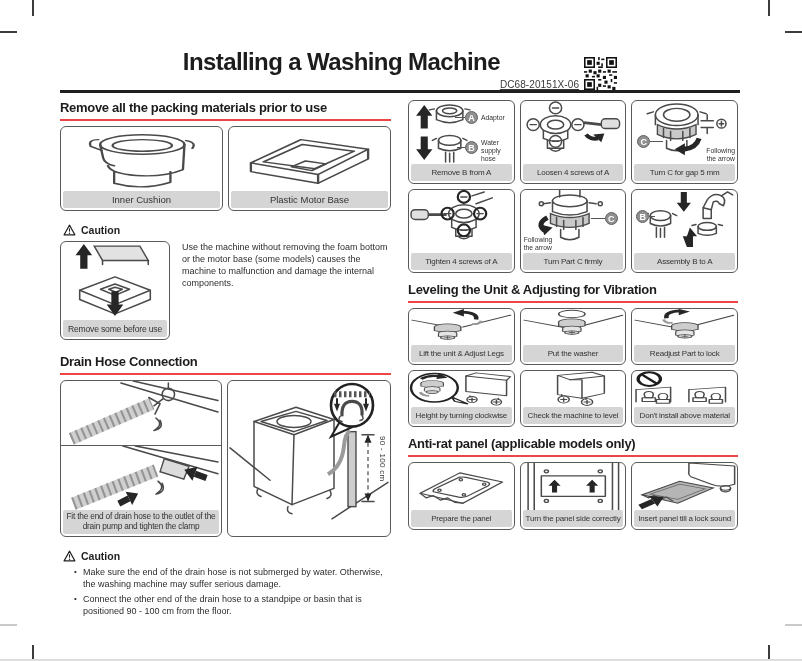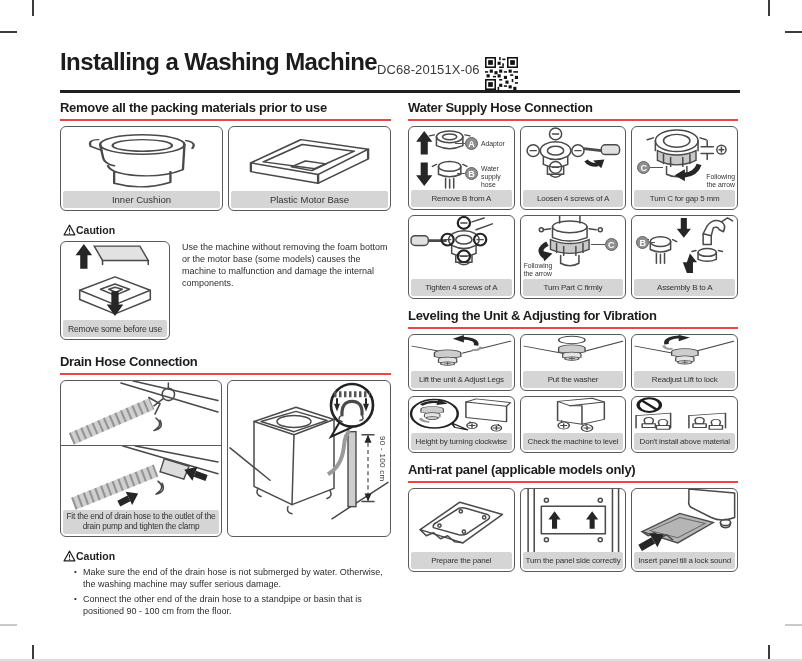--- a/index.html
+++ b/index.html
@@ -3,48 +3,48 @@
 <meta charset="utf-8">
 <style>
   html,body{margin:0;padding:0;background:#fff;}
   .page{position:relative;width:802px;height:661px;background:#fff;overflow:hidden;
         font-family:"Liberation Sans","DejaVu Sans",sans-serif;color:#2b2b2b;}
   
   .cm{position:absolute;background:#3c3c3c;}
   .cm.light{background:#c9c9c9;}
   .btm-line{position:absolute;left:0;top:659px;width:802px;height:1.5px;background:#dedede;}
   
-  .masthead{position:absolute;left:60px;top:52px;width:680px;height:38px;display:flex;align-items:flex-end;justify-content:flex-start;}
+  .masthead{position:absolute;left:60px;top:52px;width:680px;height:38px;display:flex;align-items:flex-end;justify-content:center;}
   .title{font-size:24px;font-weight:bold;color:#1c1c1c;letter-spacing:-0.6px;line-height:1;}
   .mast-right{display:flex;align-items:flex-end;gap:5px;}
-  .docnum{font-size:13px;color:#3a3a3a;margin-bottom:13px;letter-spacing:0.1px;}
+  .docnum{font-size:10px;color:#3a3a3a;margin-bottom:0;letter-spacing:0.1px;text-decoration:underline;}
   .qr{width:33px;height:33px;}
   .mast-rule{position:absolute;left:60px;top:90px;width:680px;height:2.5px;background:#1f1f1f;}
   
   .col-left{position:absolute;left:60px;top:100px;width:331px;}
   .col-right{position:absolute;left:408px;top:100px;width:330px;}
   h2.sec{font-size:13px;font-weight:bold;color:#1c1c1c;letter-spacing:-0.3px;margin:0 0 5px 0;padding-bottom:4px;border-bottom:2px solid #ef4444;}
   .mt{margin-top:9px;}
   .row{display:flex;gap:5px;margin-bottom:5px;}
   .row>.panel{flex:1;}
-  .h85{height:85px}.h84{height:84px}.h75{height:57px}.h80{height:84px}.h157{height:157px}
+  .h85{height:85px}.h84{height:84px}.h75{height:57px}.h80{height:68px}.h157{height:157px}
   
   .panel{border:1.3px solid #5a5a5a;border-radius:6px;background:#fff;display:flex;flex-direction:column;overflow:hidden;margin:0;}
   .art{flex:1;position:relative;overflow:hidden;}
   .art svg{position:absolute;inset:0;width:100%;height:100%;}
   .cap{margin:0 2px 2px 2px;border-radius:2px;background:#d5d5d5;color:#333;
        min-height:13px;display:flex;align-items:center;justify-content:center;
        font-size:8px;letter-spacing:-0.2px;white-space:nowrap;padding:2px 11px;text-align:center;}
   .cap.wrap{white-space:normal;line-height:1.2;font-size:8.3px;padding:2px 3px;}
   .cap.big{font-size:9.5px;letter-spacing:0;}
   
   .ln{fill:none;stroke:#4a4a4a;stroke-width:1.5;stroke-linecap:round;stroke-linejoin:round;}
   .bold{fill:#262626;stroke:none;}
   
-  .caut-head{display:flex;align-items:center;margin:0 0 5px 3px;font-size:10.5px;font-weight:bold;color:#1f1f1f;}
+  .caut-head{display:flex;align-items:center;gap:5px;margin:0 0 5px 3px;font-size:10.5px;font-weight:bold;color:#1f1f1f;}
   .caut-body{display:flex;gap:12px;align-items:flex-start;}
   .caut-fig{width:108px;height:97px;flex:none;}
   .caut-text{flex:1;font-size:9px;line-height:1.32;color:#2e2e2e;padding-top:1px;}
   ul.bullets{list-style:none;margin:2px 0 0 14px;padding:0;}
   ul.bullets li{position:relative;padding-left:9px;font-size:9px;line-height:1.32;color:#2e2e2e;margin-bottom:3px;}
   ul.bullets li::before{content:"•";position:absolute;left:0;top:0;font-size:8px;}
   
   .badge{position:absolute;width:13px;height:13px;border-radius:50%;background:#8f8f8f;border:1px solid #636363;
          color:#fff;font-size:9px;font-weight:bold;display:flex;align-items:center;justify-content:center;box-sizing:border-box;}
   .leader{position:absolute;height:1.2px;background:#555;}
@@ -267,21 +267,20 @@
           <li>Make sure the end of the drain hose is not submerged by water. Otherwise, the washing machine may suffer serious damage.</li>
           <li>Connect the other end of the drain hose to a standpipe or basin that is positioned 90 - 100 cm from the floor.</li>
         </ul>
       </div>
     </section>
   </div>
 
   <div class="col-right">
 
     <section>
-      <h2 class="sec">Water Supply Hose Connection</h2>
 
       <div class="row h84">
         <figure class="panel">
           <div class="art">
             <svg viewBox="0 0 103 64" preserveAspectRatio="none">
               <g transform="translate(7,4)">
                   <polygon class="bold" points="8,0 16,11 11.5,11 11.5,24 4.5,24 4.5,11 0,11"></polygon>
                 </g>
               <g transform="translate(7,36)">
                   <polygon class="bold" points="8,24 0,13 4.5,13 4.5,0 11.5,0 11.5,13 16,13"></polygon>
@@ -481,21 +480,21 @@
                 <ellipse cx="8" cy="13" rx="9" ry="3.5" fill="#e4e4e4" stroke="#4a4a4a" stroke-width="1.2"></ellipse>
                 <path d="M-1 13 L-1 18 Q8 21 17 18 L17 13" fill="#e4e4e4" stroke="#4a4a4a" stroke-width="1.2"></path>
                 <ellipse cx="8" cy="20" rx="7" ry="2.8" fill="#cdcdcd" stroke="#4a4a4a" stroke-width="1.2"></ellipse>
                 <path d="M5 20 L11 20 M8 18 L8 22" stroke="#4a4a4a" stroke-width="1"></path>
               </g>
               <path d="M34 15 Q32 4 48 3" stroke="#262626" stroke-width="4.5" fill="none"></path>
               <polygon class="bold" points="46,0 57,4 46,10"></polygon>
               <path d="M40 22 q-7 2 -9 -5" stroke="#9a9a9a" stroke-width="3" fill="none"></path>
             </svg>
           </div>
-          <figcaption class="cap">Readjust Lift to lock</figcaption>
+          <figcaption class="cap">Readjust Part to lock</figcaption>
         </figure>
       </div>
 
       <div class="row h75">
         <figure class="panel">
           <div class="art">
             <svg viewBox="0 0 103 58" preserveAspectRatio="none">
               <path class="ln" d="M56 8 L66 3 L100 9 L96 15"></path>
               <path class="ln" d="M56 8 L96 15 L96 40 L56 33 Z"></path>
               <path class="ln" d="M60 40 L60 42 M88 44 L88 46" stroke-width="1.2"></path>

